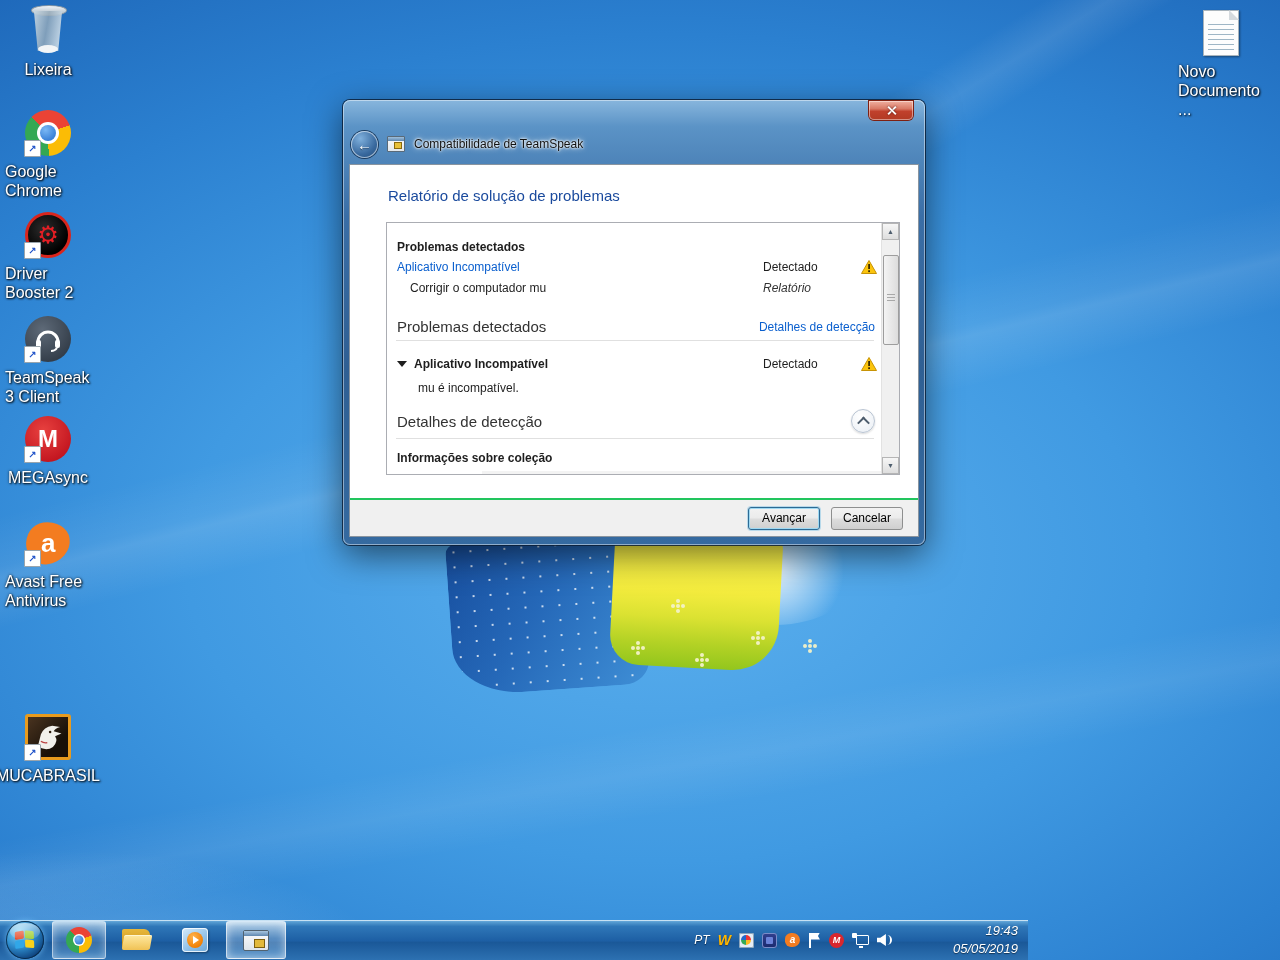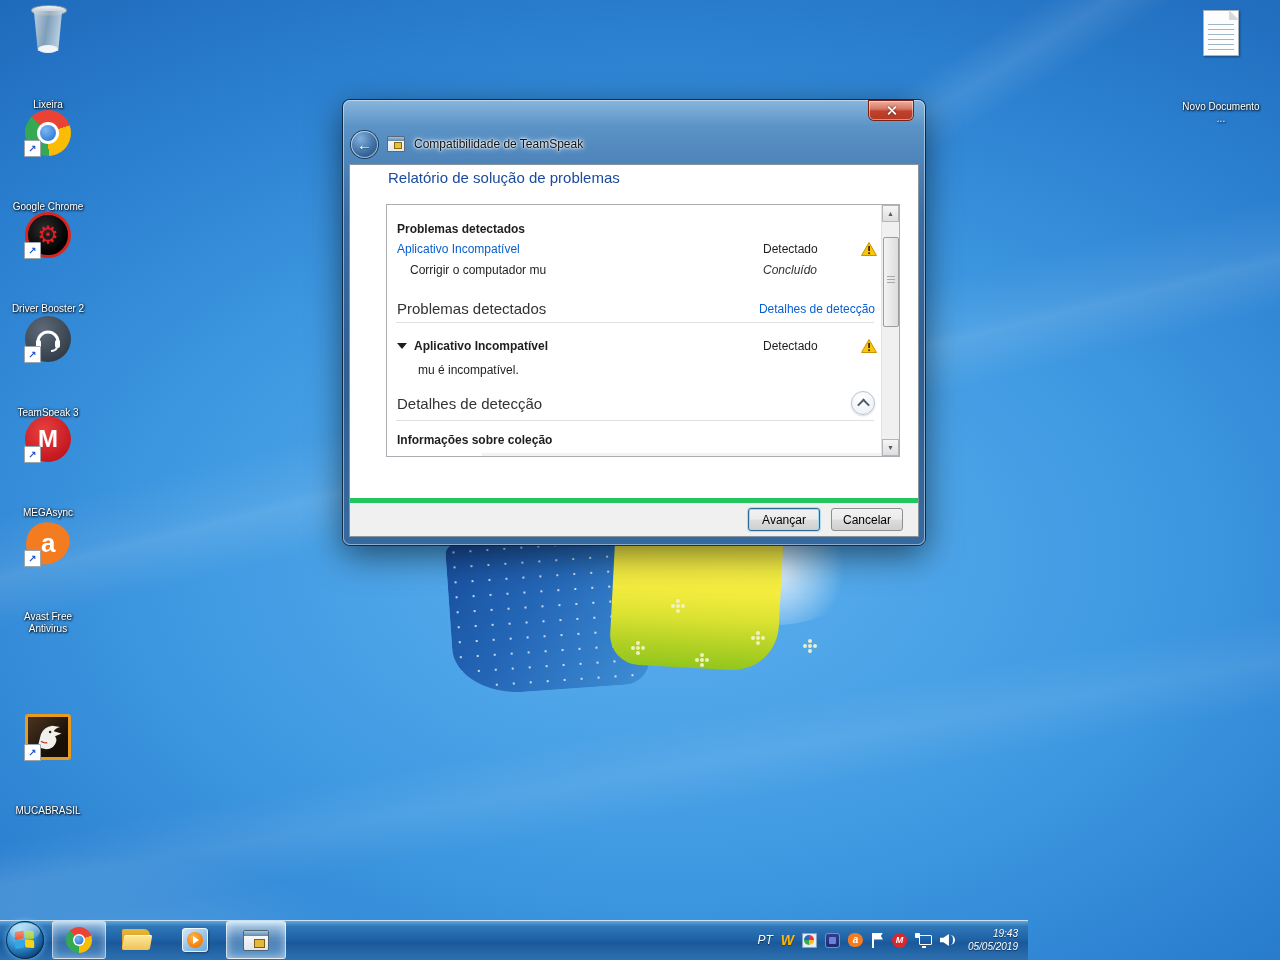--- a/index.html
+++ b/index.html
@@ -25,22 +25,22 @@
       linear-gradient(125deg,#174e9e 0%,#2568b8 45%,#3f8fd6 100%);
     background-size:17px 15px,100% 100%;}
   .flag-yellow{position:absolute;left:612px;top:536px;width:168px;height:132px;transform:rotate(3deg);
     border-radius:8px 8px 46px 30px;
     background:linear-gradient(180deg,#fdf74c 0%,#f4ec3e 42%,#dbe232 62%,#b3d225 82%,#93c61d 100%);}
   .sparkle{position:absolute;width:4px;height:4px;border-radius:50%;background:#f4f2c8;pointer-events:none;
     box-shadow:0 -5px 0 0 #f4f2c8,0 5px 0 0 #f4f2c8,-5px 0 0 0 #f4f2c8,5px 0 0 0 #f4f2c8;opacity:.95;}
   
   .dicon{position:absolute;width:86px;display:flex;flex-direction:column;align-items:center;gap:4px;cursor:default;}
   .dicon .glyphbox{position:relative;width:50px;height:50px;display:flex;align-items:center;justify-content:center;}
-  .dicon .lbl{color:#fff;font-size:10px;line-height:1.2;text-align:center;
-    text-shadow:1px 1px 2px rgba(0,0,0,.95),0 0 3px rgba(0,0,0,.7);margin-top:39px;}
+  .dicon .lbl{color:#fff;font-size:16px;line-height:1.2;
+    text-shadow:1px 1px 2px rgba(0,0,0,.95),0 0 3px rgba(0,0,0,.7);}
   .sc-badge{position:absolute;left:1px;bottom:1px;width:15px;height:15px;background:#fff;border:1px solid #9aa5ad;
     display:flex;align-items:center;justify-content:center;font-size:10px;font-weight:bold;color:#1d50c8;border-radius:1px;}
   .bin-cup{width:32px;height:40px;clip-path:polygon(6% 0,94% 0,82% 100%,18% 100%);
     background:linear-gradient(100deg,rgba(205,220,230,.95),rgba(150,170,185,.8) 45%,rgba(225,238,248,.95));position:relative;}
   .bin-rim{position:absolute;top:-1px;left:8px;width:34px;height:9px;border-radius:50%;
     background:linear-gradient(#eef3f7,#aab8c2);border:1px solid #8d9aa4;}
   .bin-paper{position:absolute;bottom:3px;left:15px;width:20px;height:8px;border-radius:50%;background:#f2f5f7;}
   .chrome-ball{width:46px;height:46px;border-radius:50%;position:relative;
     background:conic-gradient(from -45deg,#ea4335 0 32%,#fbbc05 32% 62%,#34a853 62% 100%);}
   .chrome-ball::before{content:"";position:absolute;left:50%;top:50%;width:22px;height:22px;border-radius:50%;
@@ -85,21 +85,21 @@
     box-shadow:inset 0 0 0 1px rgba(255,255,255,.55),0 0 0 1px rgba(15,40,70,.8);
     display:flex;align-items:center;justify-content:center;color:#fff;font-size:15px;font-weight:bold;
     text-shadow:0 1px 1px rgba(0,0,0,.5);}
   .title-ico{position:relative;width:16px;height:14px;background:linear-gradient(#fdfdfd,#e3e8ec);
     border:1px solid #5a6a78;border-radius:1px;}
   .title-ico::before{content:"";position:absolute;left:0;top:0;right:0;height:4px;background:linear-gradient(#9fc0dd,#5e87b0);}
   .title-ico::after{content:"";position:absolute;right:2px;bottom:2px;width:6px;height:5px;background:#e8c13a;border:1px solid #8a6a10;}
   .win-title{font-size:12px;color:#111;text-shadow:0 0 6px #fff,0 0 3px #fff,0 0 2px #fff;}
   .win-body{position:absolute;left:6px;right:6px;top:64px;bottom:8px;background:#fff;
     border:1px solid rgba(40,60,80,.55);box-sizing:border-box;}
-  .main-heading{margin:4px 0 0 38px;font-size:15px;color:#1a4a9d;}
+  .main-heading{margin:22px 0 0 38px;font-size:15px;color:#1a4a9d;}
   .report-box{position:relative;margin:18px 0 0 36px;width:514px;height:253px;border:1px solid #abadb3;
     box-sizing:border-box;background:#fff;overflow:hidden;}
   .rows{position:absolute;left:0;top:0;right:17px;bottom:0;overflow:hidden;font-size:12px;color:#1e1e1e;}
   .rrow{display:flex;align-items:center;padding-left:10px;}
   .rrow .lblc{flex:1;} .rrow .statc{width:92px;} .rrow .warnc{width:27px;display:flex;justify-content:center;}
   .bold{font-weight:bold;} .it{font-style:italic;color:#333;}
   .blue-link{color:#0a5fce;cursor:pointer;text-decoration:none;}
   .sec-head{display:flex;justify-content:space-between;align-items:center;padding:0 7px 0 10px;}
   .sec-title{font-size:15px;color:#333;}
   .sec-hr{border:none;border-top:1px solid #e0e0e0;margin:5px 8px 0 9px;}
@@ -113,21 +113,21 @@
   .clip-row{margin-top:4px;padding-left:10px;height:18px;background:linear-gradient(90deg,#fff 0 95px,#f3f3f3 95px 100%);line-height:17px;}
   
   .sbar{position:absolute;top:0;right:0;bottom:0;width:17px;background:#f0f0f0;border-left:1px solid #e2e2e2;}
   .sbtn{position:absolute;left:0;width:17px;height:17px;display:flex;align-items:center;justify-content:center;
     font-size:7px;color:#4d5d6d;background:linear-gradient(#f6f6f6,#dedede);border:1px solid #b5b5b5;box-sizing:border-box;cursor:pointer;}
   .sbtn.up{top:0;} .sbtn.down{bottom:0;}
   .sthumb{position:absolute;left:1px;top:32px;width:14px;height:88px;border:1px solid #9d9d9d;border-radius:2px;
     background:linear-gradient(90deg,#f4f4f4,#dcdcdc);cursor:pointer;}
   .sthumb::after{content:"";position:absolute;left:3px;top:38px;width:8px;height:7px;
     background:repeating-linear-gradient(180deg,#a8a8a8 0 1px,transparent 1px 3px);}
-  .win-footer{position:absolute;left:0;right:0;bottom:0;height:38px;background:#f0f0f0;border-top:5px solid #22c55e;
+  .win-footer{position:absolute;left:0;right:0;bottom:0;height:38px;background:#f0f0f0;border-top:2px solid #22c55e;
     display:flex;align-items:center;justify-content:flex-end;gap:11px;padding-right:15px;box-sizing:border-box;}
   .btn{height:23px;min-width:72px;font-size:12px;font-family:inherit;border-radius:3px;cursor:pointer;
     background:linear-gradient(180deg,#f2f2f2 0%,#ebebeb 48%,#dddddd 52%,#cfcfcf 100%);}
   .btn.default{border:1px solid #2d6a94;box-shadow:inset 0 0 0 1px #9ed8f2,0 0 0 1px #b8d9ea;}
   .btn.normal{border:1px solid #8e8f8f;}
   
   .taskbar{position:absolute;left:0;bottom:0;width:1028px;height:40px;
     background:linear-gradient(180deg,#a6d4f0 0%,#5ba0d4 4%,#2f77b8 16%,#1d5fa4 52%,#1a5898 56%,#2d71b2 100%);
     box-shadow:inset 0 1px 0 rgba(255,255,255,.5);display:flex;align-items:center;font-style:italic;}
   .orb{position:relative;width:38px;height:38px;margin:1px 6px 1px 6px;border-radius:50%;cursor:pointer;
@@ -178,21 +178,21 @@
   .t-mega{width:15px;height:15px;border-radius:50%;background:#d9272e;color:#fff;font-size:9px;font-weight:bold;
     display:flex;align-items:center;justify-content:center;}
   .t-net{position:relative;width:17px;height:15px;}
   .t-net .mon{position:absolute;right:0;top:2px;width:11px;height:8px;border:1.5px solid #fff;border-radius:1px;}
   .t-net .mon::after{content:"";position:absolute;left:2px;bottom:-4px;width:4px;height:2px;background:#fff;box-shadow:-1px 2px 0 1px rgba(255,255,255,0);}
   .t-net .plug{position:absolute;left:0;top:0;width:5px;height:5px;background:#fff;border-radius:1px;}
   .t-vol{position:relative;width:16px;height:14px;}
   .t-vol .spk{position:absolute;left:0;top:1px;width:9px;height:12px;background:#fff;
     clip-path:polygon(0 32%,38% 32%,100% 0,100% 100%,38% 68%,0 68%);}
   .t-vol .arc{position:absolute;right:1px;top:2px;width:5px;height:10px;border-right:2px solid #fff;border-radius:0 70% 70% 0/0 50% 50% 0;}
-  .tray-clock{color:#fff;font-size:10px;line-height:1.35;text-align:right;cursor:pointer;text-shadow:0 1px 1px rgba(0,0,0,.5);padding-left:4px;}
+  .tray-clock{color:#fff;font-size:13px;line-height:1.35;text-align:right;cursor:pointer;text-shadow:0 1px 1px rgba(0,0,0,.5);padding-left:4px;margin-left:48px;}
   .ts-svg{display:block;}
 </style>
 </head>
 <body>
 
 <div id="screen">
 
   <div class="streak streak1"></div>
   <div class="streak streak2"></div>
   <div class="streak streak3"></div>
@@ -313,21 +313,21 @@
               <svg class="warn-svg" width="16" height="14" viewBox="0 0 16 14">
                 <path d="M8 0.5 L15.5 13.5 L0.5 13.5 Z" fill="#fbc40d" stroke="#c79305" stroke-width="1"></path>
                 <rect x="7.2" y="4" width="1.8" height="5" fill="#3a2b00"></rect>
                 <rect x="7.2" y="10.3" width="1.8" height="1.8" fill="#3a2b00"></rect>
               </svg>
             </span>
           </div>
 
           <div class="rrow" style="height:20px;">
             <span class="lblc" style="padding-left:13px;">Corrigir o computador mu</span>
-            <span class="statc it">Concluído</span>
+            <span class="statc it">Relatório</span>
             <span class="warnc"></span>
           </div>
 
           <div class="sec-head" style="margin-top:20px;">
             <span class="sec-title">Problemas detectados</span>
             <span class="blue-link" style="font-size:12px;">Detalhes de detecção</span>
           </div>
           <hr class="sec-hr">
 
           <div class="rrow" style="margin-top:13px;height:20px;">

